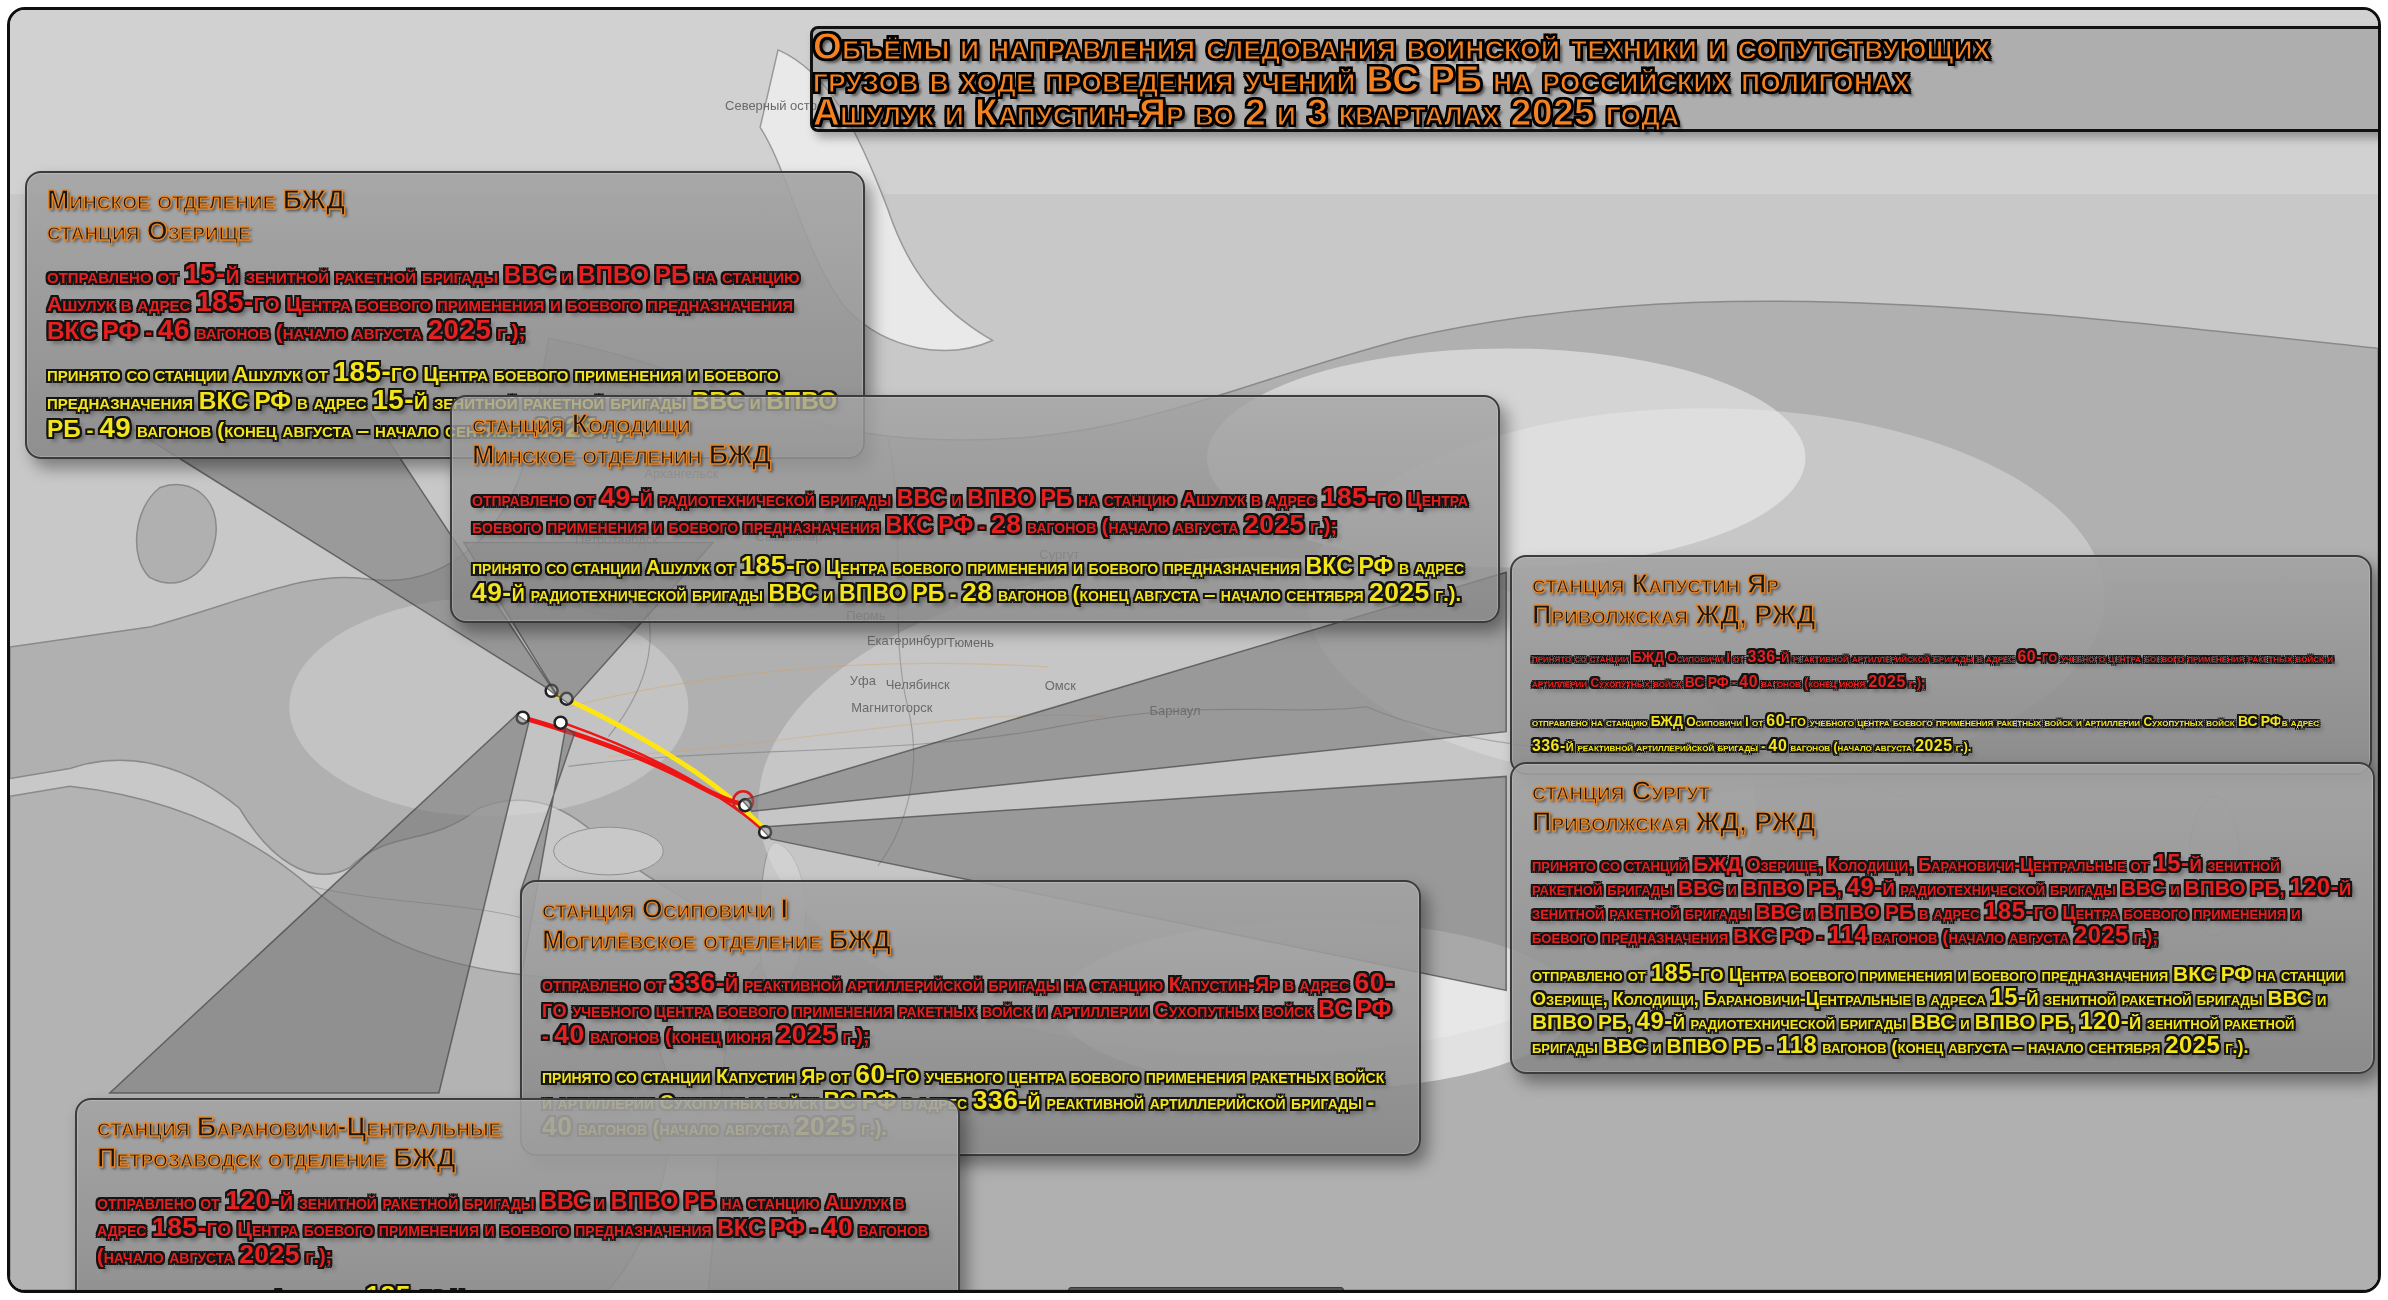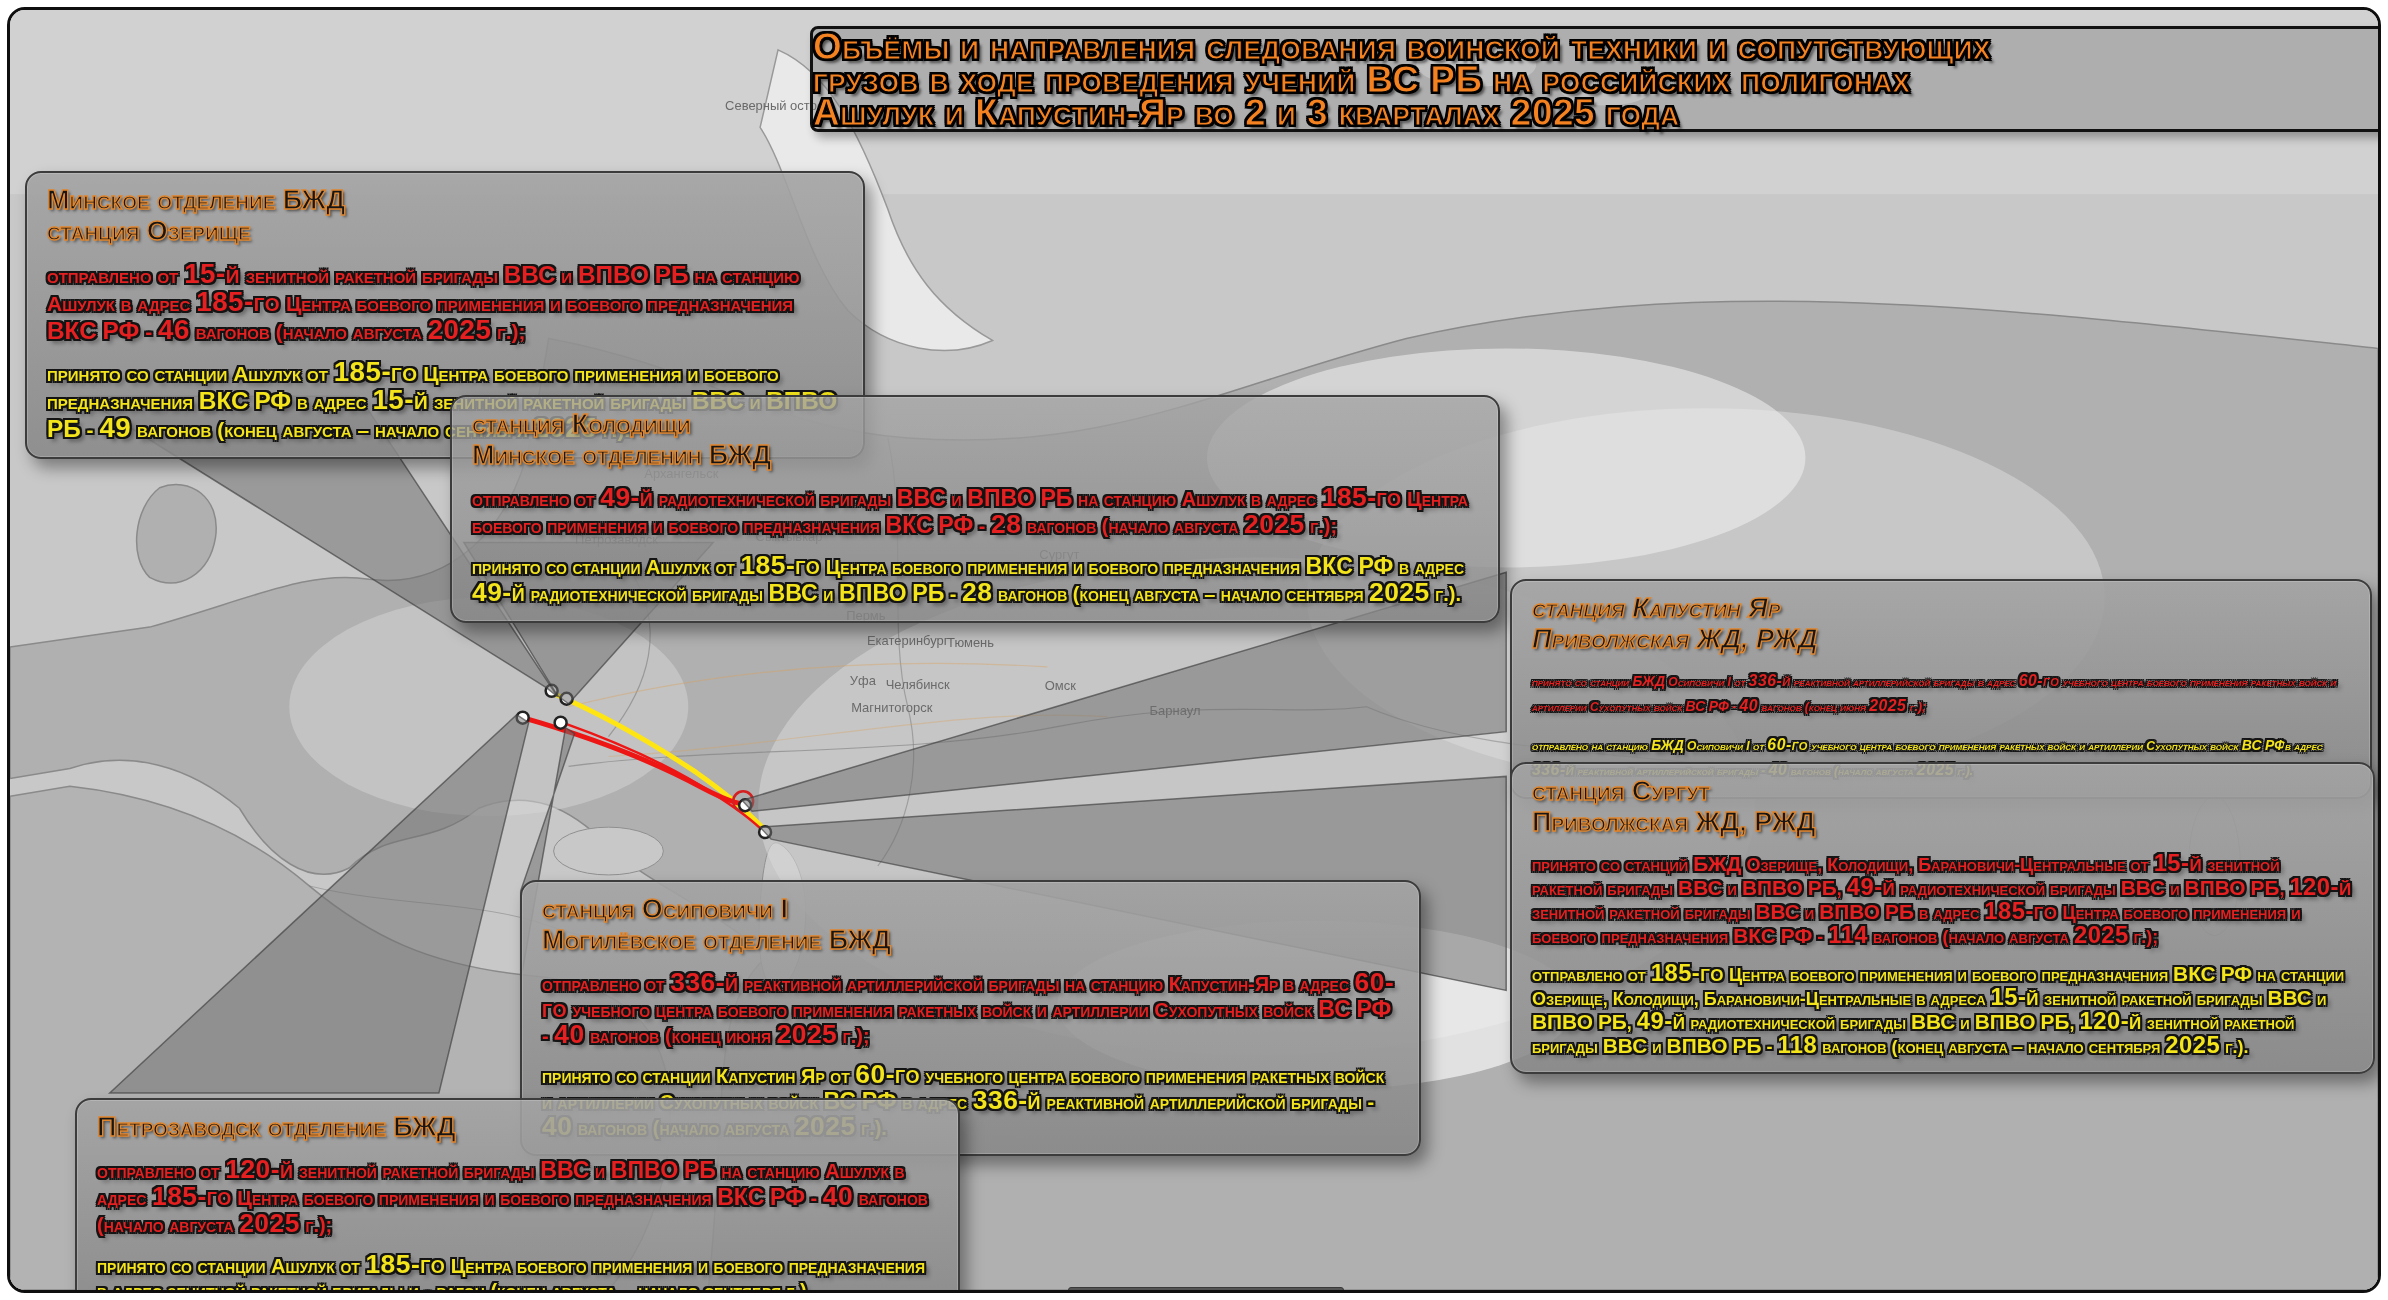--- a/index.html
+++ b/index.html
@@ -34,21 +34,21 @@
   .para .num{font-size:1.32em;letter-spacing:.5px;}
   .para .abbr{font-size:1.16em;}
   .c1 .para{font-size:21px;line-height:26px;}
   .c2 .para{font-size:20px;line-height:25px;}
   .c3 .para{font-size:12px;line-height:23px;}
   .c4 .para{font-size:18px;line-height:22px;}
   .c5 .para{font-size:20px;line-height:24px;}
   .c6 .para{font-size:20px;line-height:25px;}
   .c1{left:15px;top:161px;width:840px;}
   .c2{left:440px;top:385px;width:1050px;background:linear-gradient(180deg,rgba(163,163,163,.80),rgba(134,134,134,.76));}
-  .c3{left:1500px;top:569px;width:862px;font-style:italic;}
+  .c3{left:1500px;top:545px;width:862px;}
   .c4{left:1500px;top:752px;width:865px;}
   .c5{left:510px;top:870px;width:901px;}
   .c6{left:65px;top:1088px;width:885px;}
 
   
   .title-box{position:absolute;left:800px;top:16px;width:1578px;height:106px;
              border:3px solid #121212;border-radius:8px;background:rgba(122,122,122,.40);
              box-shadow:5px 6px 10px rgba(0,0,0,.30);
              display:flex;flex-direction:column;justify-content:center;align-items:flex-start;}
   .title-line{font-weight:bold;font-variant:small-caps;font-size:37px;line-height:33px;
@@ -181,20 +181,21 @@
     </div>
 
     <div class="callout c5">
       <div class="hdr">станция Осиповичи I</div>
       <div class="hdr">Могилёвское отделение БЖД</div>
       <div class="para sent">отправлено от <span class="num">336-й</span> реактивной артиллерийской бригады на станцию Капустин-Яр в адрес <span class="num">60-го</span> учебного центра боевого применения ракетных войск и артиллерии Сухопутных войск <span class="abbr">ВС</span> <span class="abbr">РФ</span> - <span class="num">40</span> вагонов (конец июня <span class="num">2025</span> г.);</div>
       <div class="para received">принято со станции Капустин Яр от <span class="num">60-го</span> учебного центра боевого применения ракетных войск и артиллерии Сухопутных войск <span class="abbr">ВС</span> <span class="abbr">РФ</span> в адрес <span class="num">336-й</span> реактивной артиллерийской бригады - <span class="num">40</span> вагонов (начало августа <span class="num">2025</span> г.).</div>
     </div>
 
     <div class="callout c6">
+      <div class="hdr">станция Барановичи-Центральные</div>
       <div class="hdr">Петрозаводск отделение БЖД</div>
       <div class="para sent">отправлено от <span class="num">120-й</span> зенитной ракетной бригады <span class="abbr">ВВС</span> и <span class="abbr">ВПВО</span> <span class="abbr">РБ</span> на станцию Ашулук в адрес <span class="num">185-го</span> Центра боевого применения и боевого предназначения <span class="abbr">ВКС</span> <span class="abbr">РФ</span> - <span class="num">40</span> вагонов (начало августа <span class="num">2025</span> г.);</div>
       <div class="para received">принято со станции Ашулук от <span class="num">185-го</span> Центра боевого применения и боевого предназначения   в адрес  зенитной ракетной бригады  и   -  вагон (конец августа – начало сентября  г.).</div>
     </div>
 
     <div class="title-box">
       <div class="title-line">Объёмы и направления следования воинской техники и сопутствующих</div>
       <div class="title-line">грузов в ходе проведения учений ВС РБ на российских полигонах</div>
       <div class="title-line">Ашулук и Капустин-Яр во 2 и 3 кварталах 2025 года</div>
     </div>

